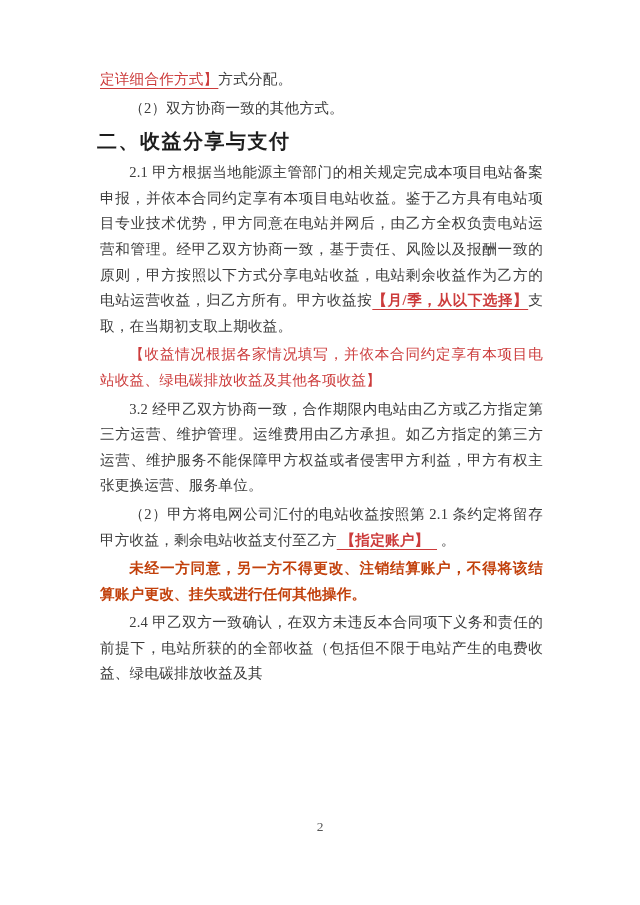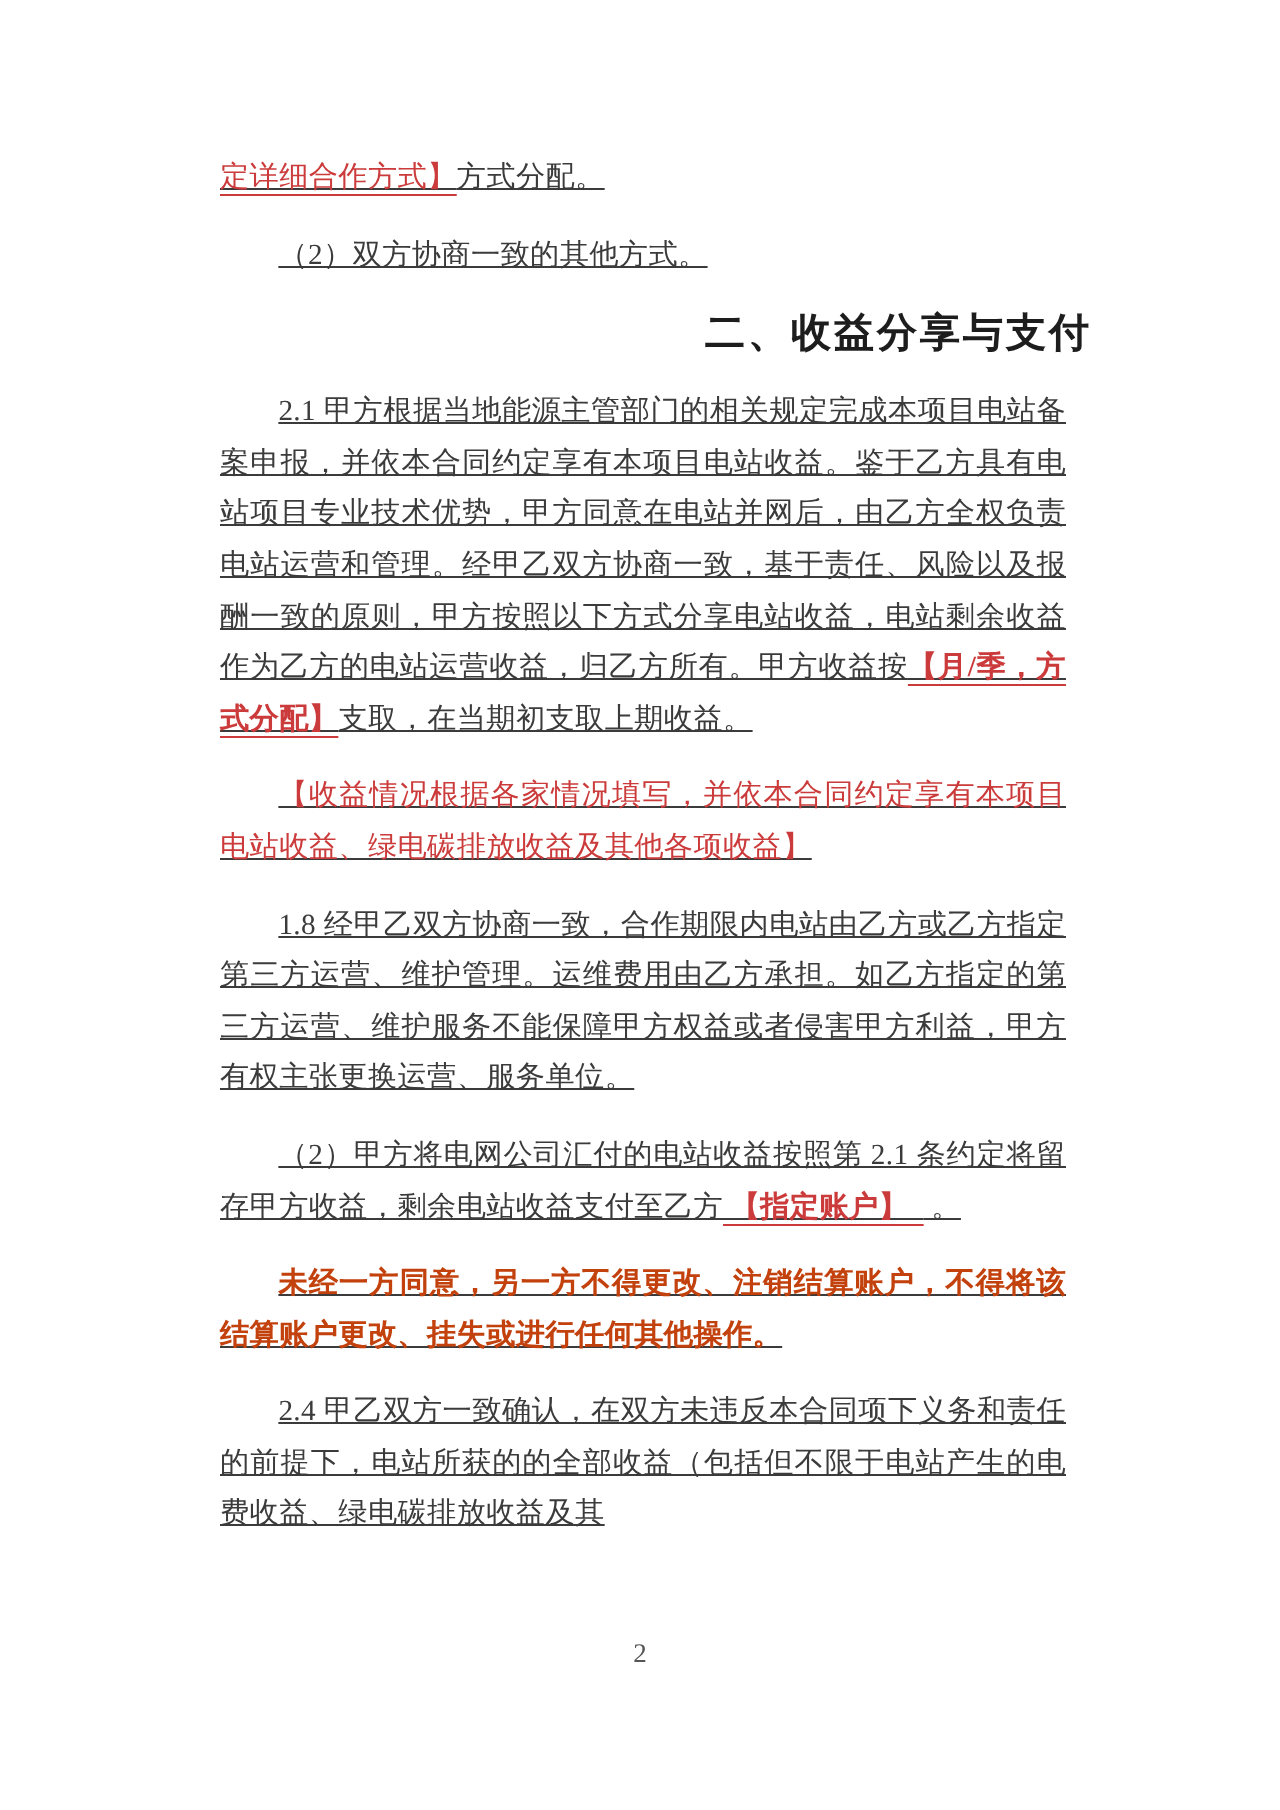--- a/index.html
+++ b/index.html
@@ -17,32 +17,32 @@
   .content {
     position: absolute;
     left: 97px; top: 64px;
     width: 449px;
     font-size: 14.6px;
     line-height: 25.6px;
     text-align: justify;
     color: #3b3b3b;
     letter-spacing: 0.2px;
   }
-  .para { margin: 13px; text-indent: 2em; text-decoration: underline; }
+  .para { margin: 3px; text-indent: 2em; }
   .para.noindent { text-indent: 0; }
   .heading {
     margin: 7px 0 5px 0;
     font-family: "Liberation Sans", sans-serif;
     font-weight: bold;
     font-size: 20px;
     line-height: 27px;
     color: #1d1d1d;
     text-indent: 0;
     letter-spacing: 1.5px;
-    text-align: right;
+    text-align: left;
   }
   .s-normal { color: #3b3b3b; }
   .s-bold { font-weight: bold; color: #c2410c; }
   .s-red { color: #cc3b3b; }
   .s-redu {
     color: #cc3b3b;
     text-decoration: underline;
     text-decoration-color: #cc3b3b;
     text-decoration-thickness: 1px;
     text-underline-offset: 4px;
@@ -70,25 +70,25 @@
 <div class="page">
   <div class="content">
 
     <p class="para noindent"><span class="s-redu">定详细合作方式】</span><span class="s-normal">方式分配。</span></p>
 
     <p class="para"><span class="s-normal">（2）双方协商一致的其他方式。</span></p>
 
 
     <h2 class="heading">二、收益分享与支付</h2>
 
-    <p class="para"><span class="s-normal">2.1 甲方根据当地能源主管部门的相关规定完成本项目电站备案申报，并依本合同约定享有本项目电站收益。鉴于乙方具有电站项目专业技术优势，甲方同意在电站并网后，由乙方全权负责电站运营和管理。经甲乙双方协商一致，基于责任、风险以及报酬一致的原则，甲方按照以下方式分享电站收益，电站剩余收益作为乙方的电站运营收益，归乙方所有。甲方收益按</span><span class="s-fill">【月/季，方式分配】</span><span class="s-normal">支取，在当期初支取上期收益。</span></p>
+    <p class="para"><span class="s-normal">2.1 甲方根据当地能源主管部门的相关规定完成本项目电站备案申报，并依本合同约定享有本项目电站收益。鉴于乙方具有电站项目专业技术优势，甲方同意在电站并网后，由乙方全权负责电站运营和管理。经甲乙双方协商一致，基于责任、风险以及报酬一致的原则，甲方按照以下方式分享电站收益，电站剩余收益作为乙方的电站运营收益，归乙方所有。甲方收益按</span><span class="s-fill">【月/季，从以下选择】</span><span class="s-normal">支取，在当期初支取上期收益。</span></p>
 
     <p class="para"><span class="s-red">【收益情况根据各家情况填写，并依本合同约定享有本项目电站收益、绿电碳排放收益及其他各项收益】</span></p>
 
-    <p class="para"><span class="s-normal">1.8 经甲乙双方协商一致，合作期限内电站由乙方或乙方指定第三方运营、维护管理。运维费用由乙方承担。如乙方指定的第三方运营、维护服务不能保障甲方权益或者侵害甲方利益，甲方有权主张更换运营、服务单位。</span></p>
+    <p class="para"><span class="s-normal">3.2 经甲乙双方协商一致，合作期限内电站由乙方或乙方指定第三方运营、维护管理。运维费用由乙方承担。如乙方指定的第三方运营、维护服务不能保障甲方权益或者侵害甲方利益，甲方有权主张更换运营、服务单位。</span></p>
 
 
 
     <p class="para"><span class="s-normal">（2）甲方将电网公司汇付的电站收益按照第 2.1 条约定将留存甲方收益，剩余电站收益支付至乙方</span><span class="s-fill">&nbsp;【指定账户】&nbsp;&nbsp;</span><span class="s-normal">&nbsp;。</span></p>
 
 
     <p class="para"><span class="s-bold">未经一方同意，另一方不得更改、注销结算账户，不得将该结算账户更改、挂失或进行任何其他操作。</span></p>
 
     <p class="para"><span class="s-normal">2.4 甲乙双方一致确认，在双方未违反本合同项下义务和责任的前提下，电站所获的的全部收益（包括但不限于电站产生的电费收益、绿电碳排放收益及其</span></p>
 

